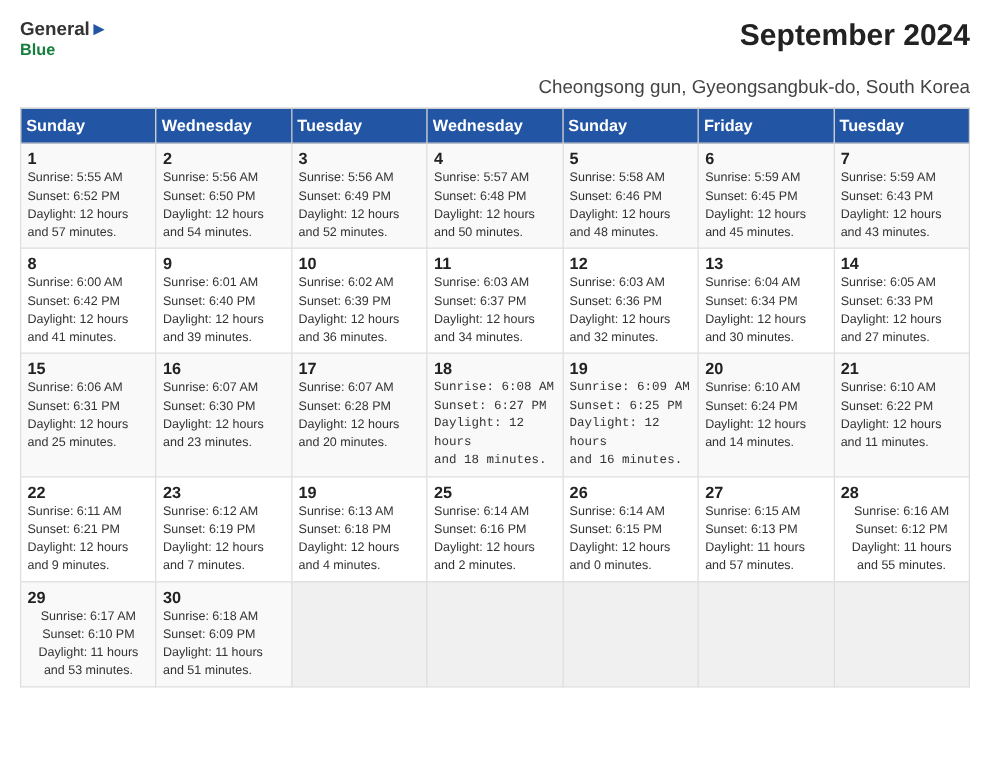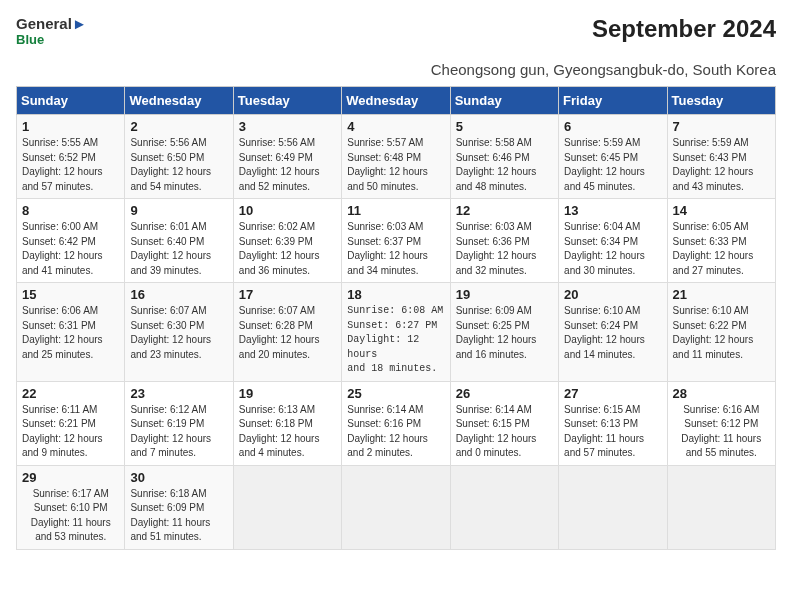--- a/index.html
+++ b/index.html
@@ -236,21 +236,21 @@
         </td>
         <td>
           <span class="day-num">18</span>
           <div class="day-info" style="white-space: pre-line; font-family: Liberation Mono, monospace;">Sunrise: 6:08 AM
 Sunset: 6:27 PM
 Daylight: 12 hours
 and 18 minutes.</div>
         </td>
         <td>
           <span class="day-num">19</span>
-          <div class="day-info" style="white-space: pre-line;">Sunrise: 6:09 AM
+          <div class="day-info" style="white-space: pre-line; font-family: Liberation Mono, monospace;">Sunrise: 6:09 AM
 Sunset: 6:25 PM
 Daylight: 12 hours
 and 16 minutes.</div>
         </td>
         <td>
           <span class="day-num">20</span>
           <div class="day-info" style="white-space: pre-line;">Sunrise: 6:10 AM
 Sunset: 6:24 PM
 Daylight: 12 hours
 and 14 minutes.</div>

